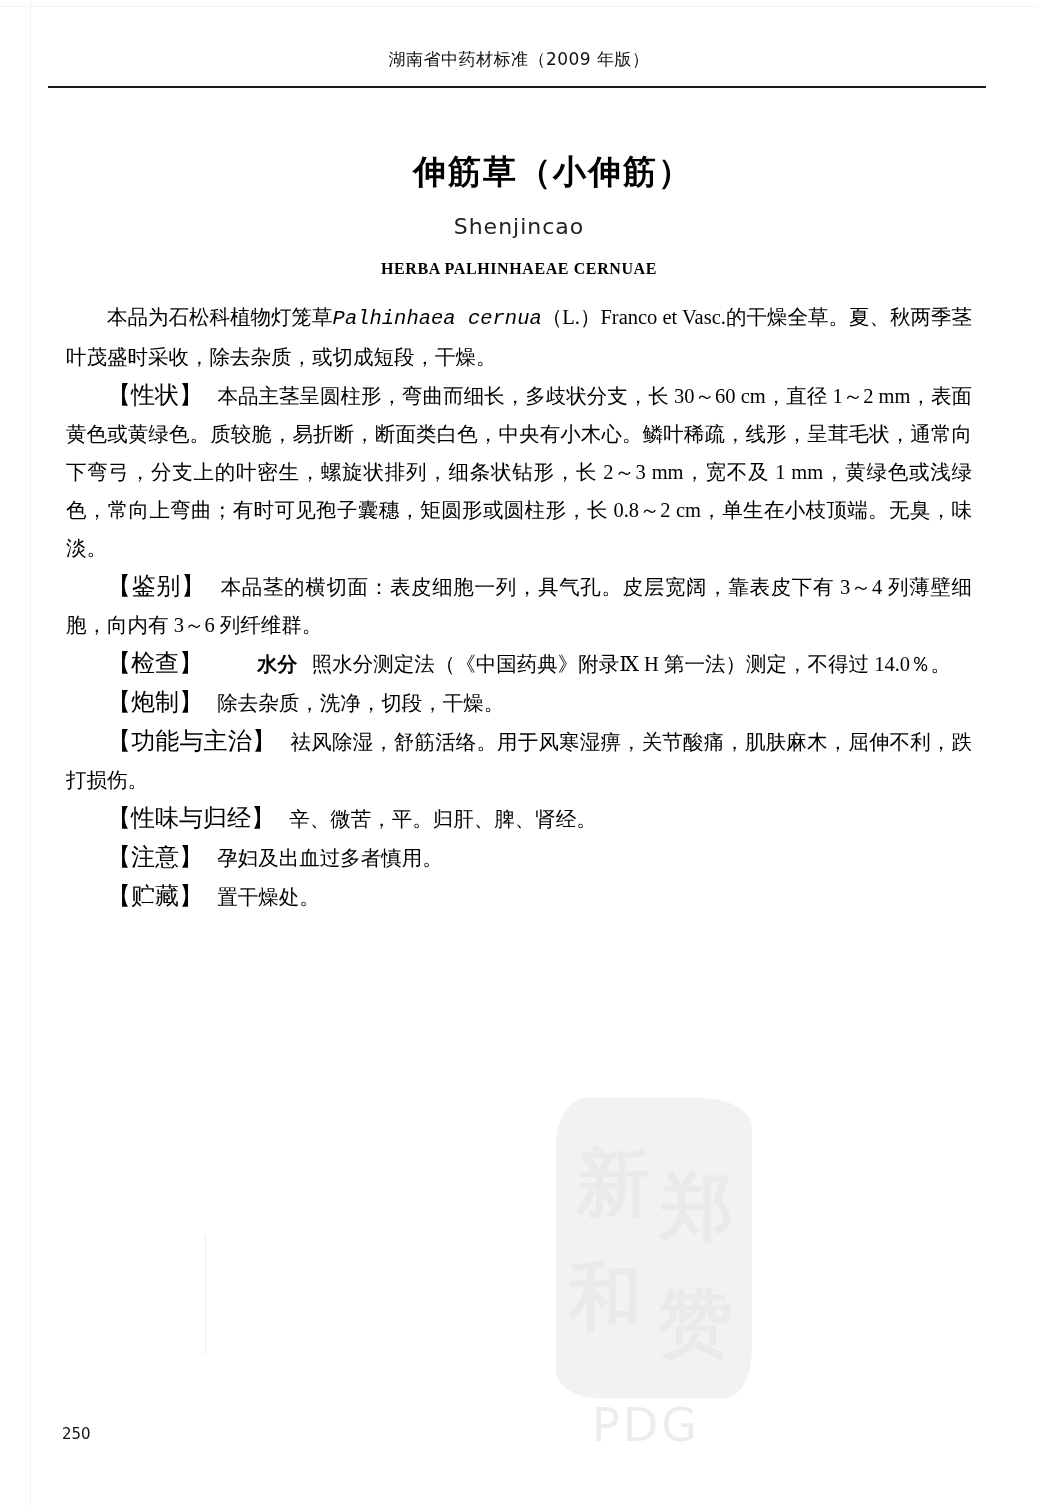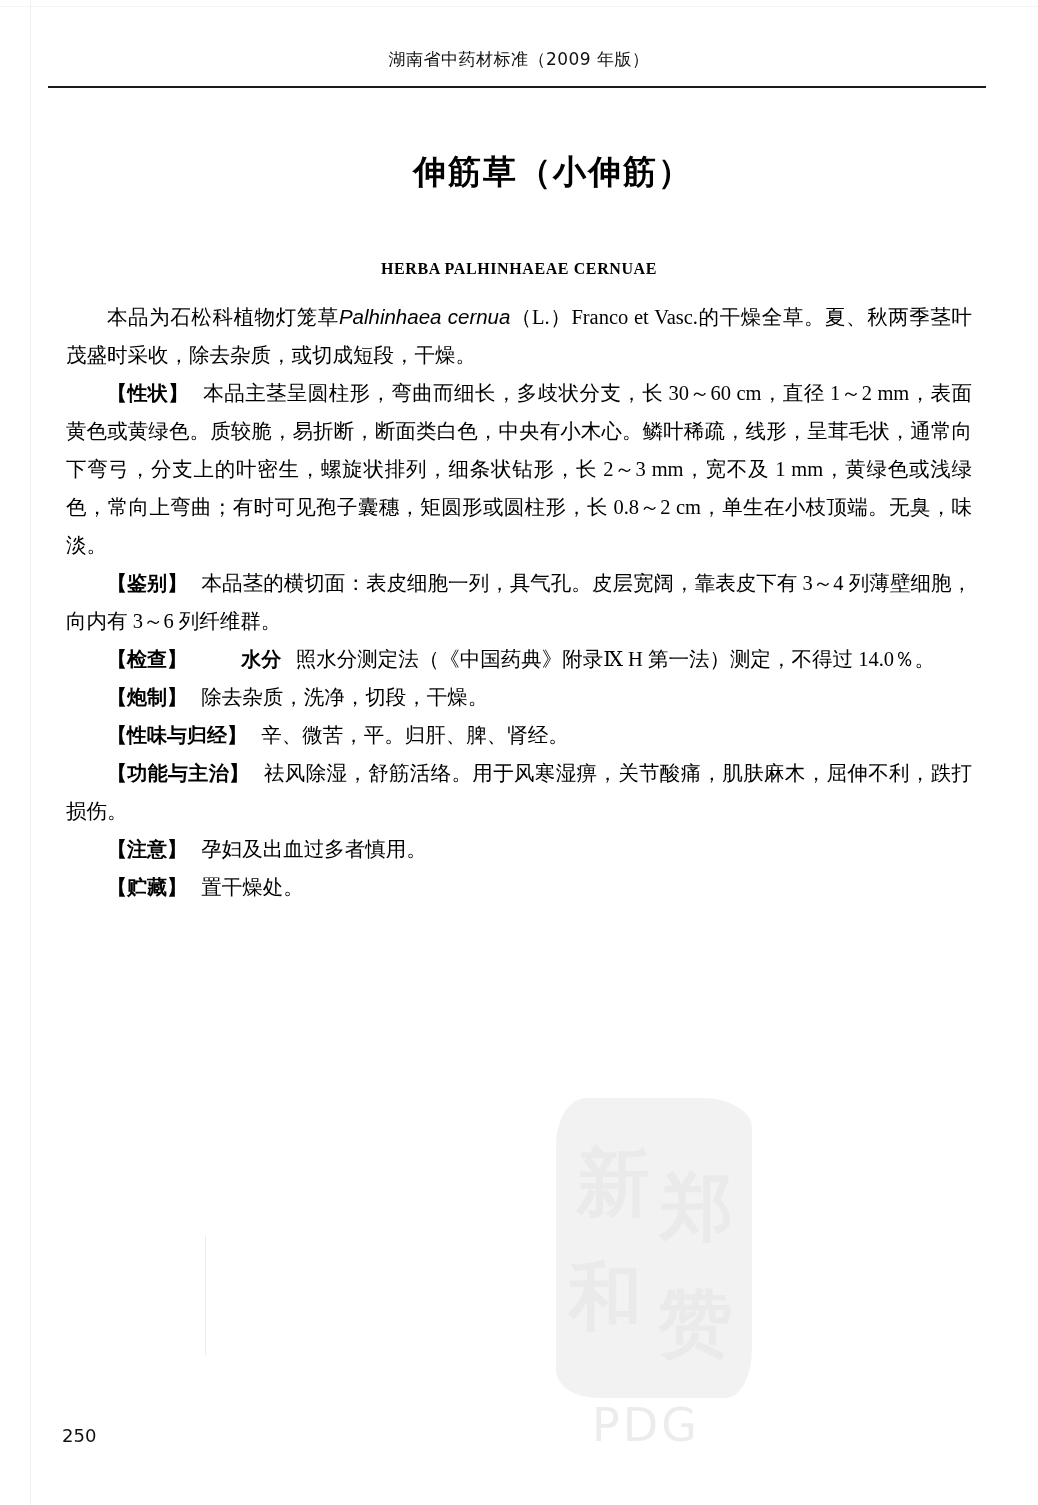--- a/index.html
+++ b/index.html
@@ -85,43 +85,43 @@
     font-size: 20.5px;
     line-height: 38px;
     text-align: justify;
     text-justify: inter-ideograph;
   }
   .para {
     margin: 0;
     text-indent: 2em;
   }
   .sect-label {
-    font-weight: bold;
-    font-family: "DejaVu Sans", "Liberation Sans", sans-serif;
-    font-size: 20px;
+    font-weight: normal;
+    font-family: "DejaVu Sans", "Liberation Sans", sans-serif;
+    font-size: 24px;
   }
   .sub-label {
     font-weight: bold;
     font-family: "DejaVu Sans", "Liberation Sans", sans-serif;
     font-size: 20px;
     margin-left: 40px;
   }
   .sp { display: inline-block; width: 0.7em; }
   .it {
     font-style: italic;
-    font-family: Liberation Sans, sans-serif;
+    font-family: Liberation Mono, monospace;
   }
   .rm { font-family: Liberation Serif, serif; }
   
   .page-number {
     position: absolute;
     left: 62px;
     top: 1425px;
     font-family: "DejaVu Sans", "Liberation Sans", sans-serif;
-    font-size: 18px;
+    font-size: 15px;
     color: #111;
   }
   
   .watermark {
     position: absolute;
     left: 548px;
     top: 1098px;
     width: 220px;
     height: 360px;
     opacity: 0.13;
@@ -182,37 +182,38 @@
 <div class="page">
 
   <div class="scan-edge-left"></div>
   <div class="scan-edge-top"></div>
   <div class="scan-mark"></div>
 
   <div class="running-head">湖南省中药材标准（2009 年版）</div>
   <div class="head-rule"></div>
 
   <h1 class="doc-title">伸筋草（小伸筋）</h1>
+  <div class="pinyin">Shenjincao</div>
   <div class="latin">HERBA PALHINHAEAE CERNUAE</div>
 
   <div class="content">
 
     <p class="para"><span class="rm">本品为石松科植物灯笼草</span><span class="it">Palhinhaea cernua</span><span class="rm">（L.）Franco et Vasc.</span><span class="rm">的干燥全草。夏、秋两季茎叶茂盛时采收，除去杂质，或切成短段，干燥。</span></p>
 
     <p class="para"><span class="sect-label">【性状】</span><span class="sp"></span><span>本品主茎呈圆柱形，弯曲而细长，多歧状分支，长 30～60 cm，直径 1～2 mm，表面黄色或黄绿色。质较脆，易折断，断面类白色，中央有小木心。鳞叶稀疏，线形，呈茸毛状，通常向下弯弓，分支上的叶密生，螺旋状排列，细条状钻形，长 2～3 mm，宽不及 1 mm，黄绿色或浅绿色，常向上弯曲；有时可见孢子囊穗，矩圆形或圆柱形，长 0.8～2 cm，单生在小枝顶端。无臭，味淡。</span></p>
 
     <p class="para"><span class="sect-label">【鉴别】</span><span class="sp"></span><span>本品茎的横切面：表皮细胞一列，具气孔。皮层宽阔，靠表皮下有 3～4 列薄壁细胞，向内有 3～6 列纤维群。</span></p>
 
     <p class="para"><span class="sect-label">【检查】</span><span class="sp"></span><span class="sub-label">水分</span><span class="sp"></span><span>照水分测定法（《中国药典》附录Ⅸ H 第一法）测定，不得过 14.0％。</span></p>
 
     <p class="para"><span class="sect-label">【炮制】</span><span class="sp"></span><span>除去杂质，洗净，切段，干燥。</span></p>
 
+    <p class="para"><span class="sect-label">【功能与主治】</span><span class="sp"></span><span>祛风除湿，舒筋活络。用于风寒湿痹，关节酸痛，肌肤麻木，屈伸不利，跌打损伤。</span></p>
+
     <p class="para"><span class="sect-label">【性味与归经】</span><span class="sp"></span><span>辛、微苦，平。归肝、脾、肾经。</span></p>
-
-    <p class="para"><span class="sect-label">【功能与主治】</span><span class="sp"></span><span>祛风除湿，舒筋活络。用于风寒湿痹，关节酸痛，肌肤麻木，屈伸不利，跌打损伤。</span></p>
 
 
     <p class="para"><span class="sect-label">【注意】</span><span class="sp"></span><span>孕妇及出血过多者慎用。</span></p>
 
     <p class="para"><span class="sect-label">【贮藏】</span><span class="sp"></span><span>置干燥处。</span></p>
 
   </div>
 
   <div class="watermark">
     <div class="wm-seal"></div>

